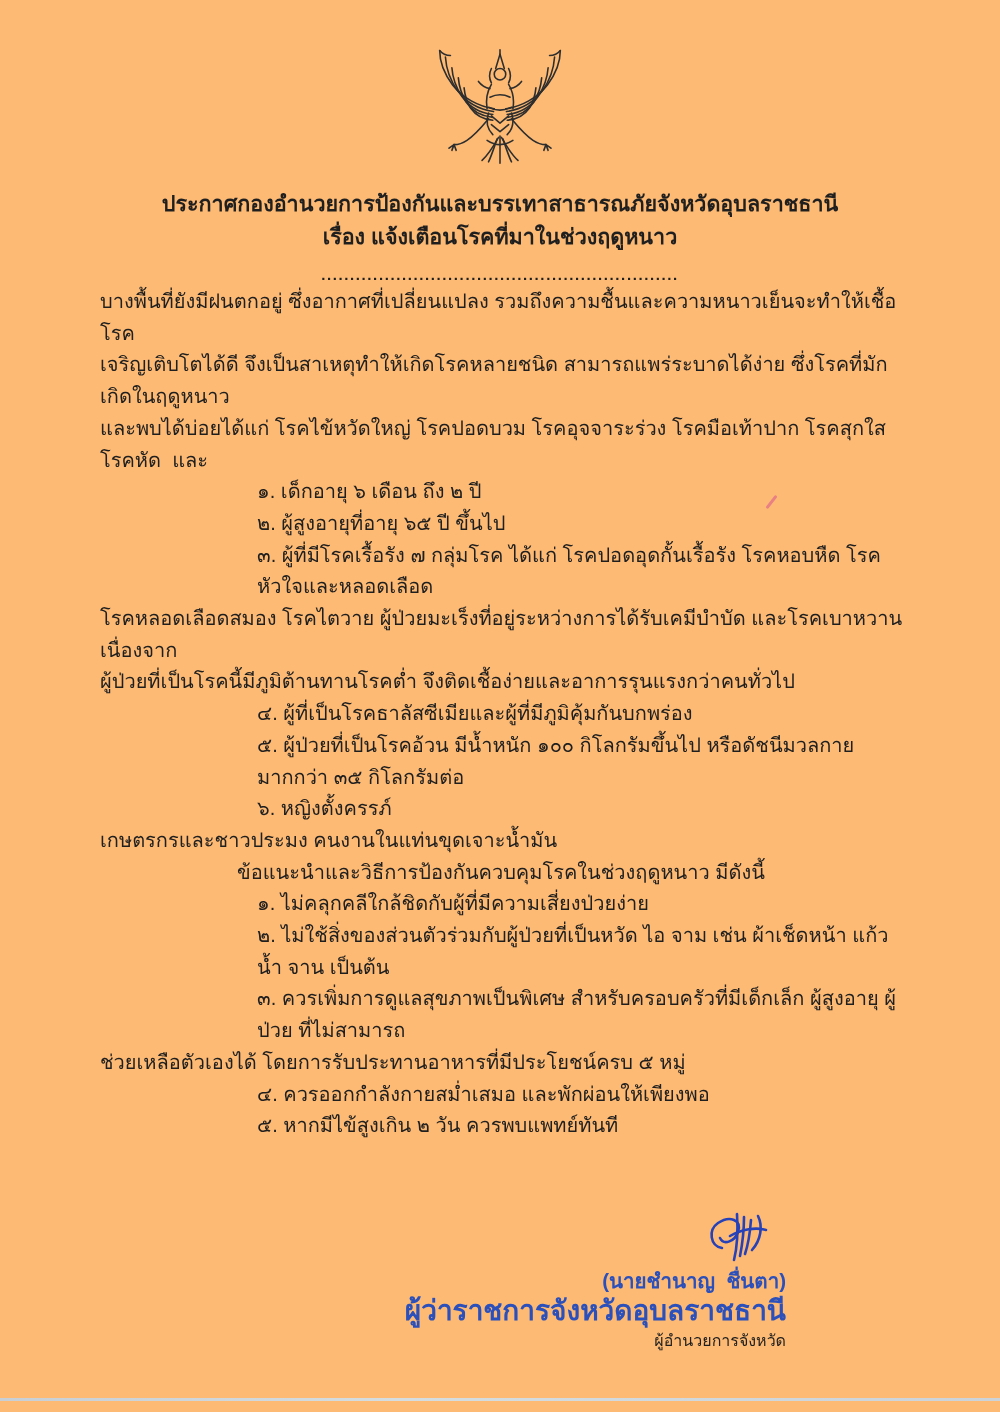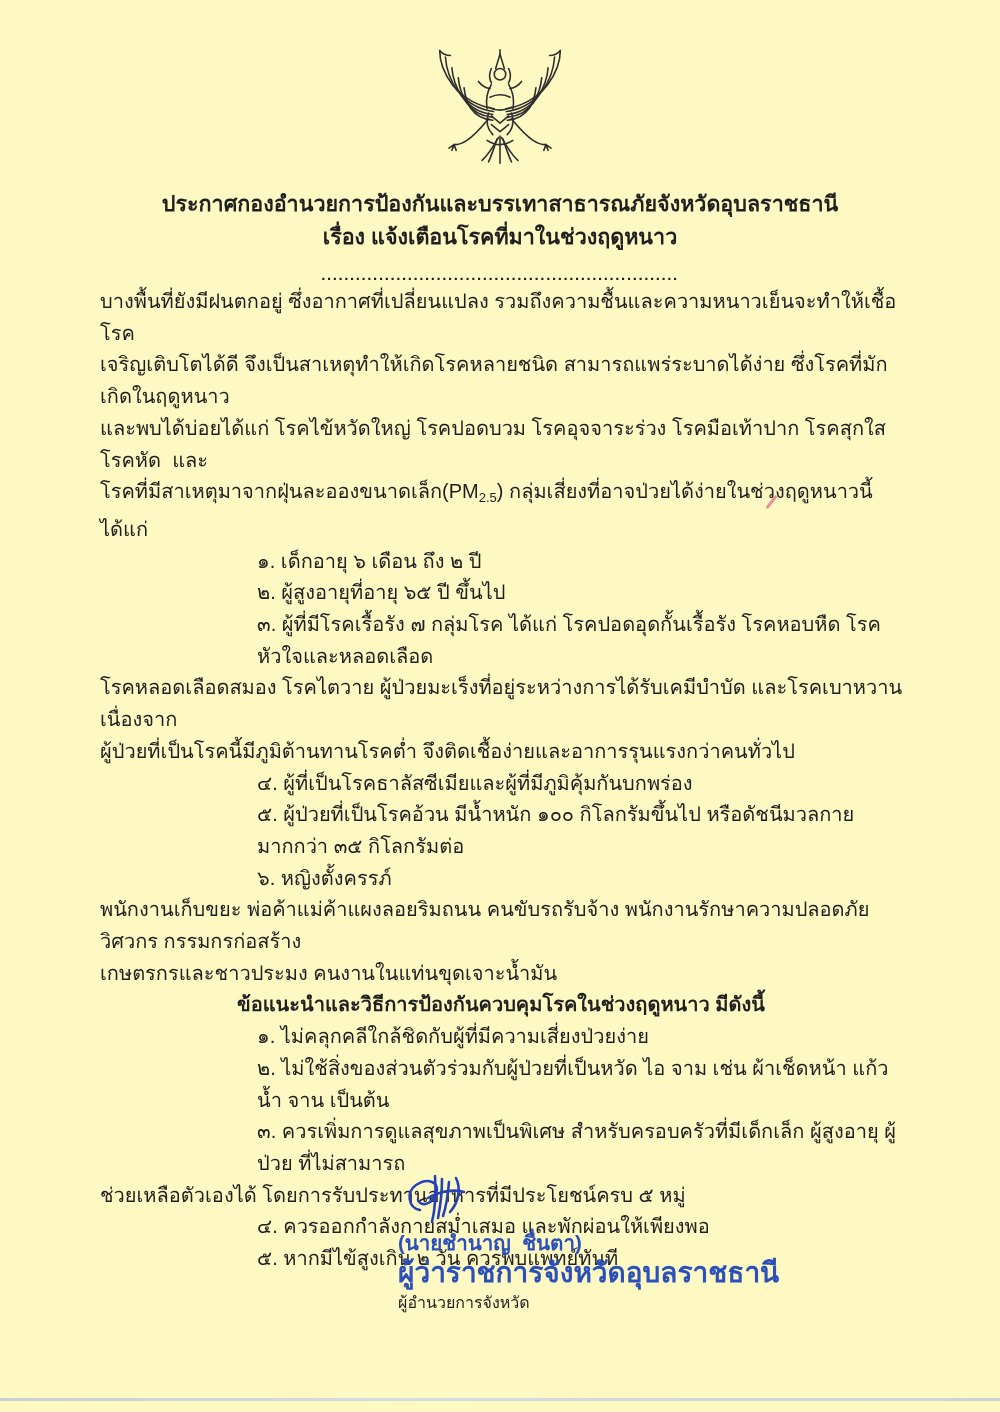--- a/index.html
+++ b/index.html
@@ -1,33 +1,33 @@
 <!DOCTYPE html>
 <html lang="th"><head>
 <meta charset="utf-8">
 <style>
   html,body{margin:0;padding:0;}
   body{background:#e9e9e7;font-family:"Liberation Sans","DejaVu Sans",sans-serif;}
   .page{
     position:relative;width:1000px;height:1412px;margin:0 auto;
-    background:#fef9c3;color:#1f1f1f;overflow:hidden;
+    background:#fdba74;color:#1f1f1f;overflow:hidden;
     box-shadow:0 0 6px rgba(0,0,0,.15);
   }
   .emblem{position:absolute;top:34px;left:0;width:100%;text-align:center;}
   .titles{position:absolute;top:188px;left:0;width:100%;text-align:center;
     font-weight:700;font-size:21.5px;line-height:33px;}
   .dots{font-size:15px;letter-spacing:1.6px;font-weight:700;margin-top:4px;}
   .content{position:absolute;top:286px;left:100px;width:808px;
     font-size:20px;line-height:31.7px;}
   .line{min-height:31.7px;white-space:pre-wrap;}
   .ind1{padding-left:137px;}   
   .ind2{padding-left:157px;}   
-  .bold{font-weight:700;}
+  .bold{font-weight:400;}
   .sub{font-size:13px;vertical-align:-4px;}
-  .sig-block{position:absolute;top:1170px;left:398px;width:388px;text-align:left;}
+  .sig-block{position:absolute;top:1208px;left:398px;width:388px;text-align:right;}
   .sig-ink{height:58px;}
   .sig-name{color:#2b50bb;font-size:20.5px;line-height:30px;font-weight:700;white-space:pre-wrap;}
   .sig-title1{color:#2b50bb;font-size:28px;line-height:30px;font-weight:700;}
   .sig-title2{color:#1f1f1f;font-size:16px;line-height:30px;}
   .scan-edge{position:absolute;left:0;top:1398px;width:100%;height:3px;
     background:linear-gradient(90deg,#c9d0d5,#d6dde1 40%,#cdd4d9);}
   .pen-mark{position:absolute;left:770px;top:494px;width:3px;height:16px;
     background:#e06c8a;opacity:.75;transform:rotate(38deg);border-radius:2px;}
 </style>
 </head>
@@ -78,31 +78,29 @@
   <div class="titles">
     <div>ประกาศกองอำนวยการป้องกันและบรรเทาสาธารณภัยจังหวัดอุบลราชธานี</div>
     <div>เรื่อง แจ้งเตือนโรคที่มาในช่วงฤดูหนาว</div>
     <div class="dots">..............................................................</div>
   </div>
 
   <div class="content">
     <div class="line">บางพื้นที่ยังมีฝนตกอยู่ ซึ่งอากาศที่เปลี่ยนแปลง รวมถึงความชื้นและความหนาวเย็นจะทำให้เชื้อโรค</div>
     <div class="line">เจริญเติบโตได้ดี จึงเป็นสาเหตุทำให้เกิดโรคหลายชนิด สามารถแพร่ระบาดได้ง่าย ซึ่งโรคที่มักเกิดในฤดูหนาว</div>
     <div class="line">และพบได้บ่อยได้แก่ โรคไข้หวัดใหญ่ โรคปอดบวม โรคอุจจาระร่วง โรคมือเท้าปาก โรคสุกใส โรคหัด  และ</div>
-    <div class="line"><span>โรคที่มีสาเหตุมาจากฝุ่นละอองขนาดเล็ก(PM</span><span class="sub">2.5</span><span>) กลุ่มเสี่ยงที่อาจป่วยได้ง่ายในช่วงฤดูหนาวนี้ ได้แก่</span></div>
 
     <div class="line ind2">๑. เด็กอายุ ๖ เดือน ถึง ๒ ปี</div>
     <div class="line ind2">๒. ผู้สูงอายุที่อายุ ๖๕ ปี ขึ้นไป</div>
     <div class="line ind2">๓. ผู้ที่มีโรคเรื้อรัง ๗ กลุ่มโรค ได้แก่ โรคปอดอุดกั้นเรื้อรัง โรคหอบหืด โรคหัวใจและหลอดเลือด</div>
     <div class="line">โรคหลอดเลือดสมอง โรคไตวาย ผู้ป่วยมะเร็งที่อยู่ระหว่างการได้รับเคมีบำบัด และโรคเบาหวาน เนื่องจาก</div>
     <div class="line">ผู้ป่วยที่เป็นโรคนี้มีภูมิต้านทานโรคต่ำ จึงติดเชื้อง่ายและอาการรุนแรงกว่าคนทั่วไป</div>
     <div class="line ind2">๔. ผู้ที่เป็นโรคธาลัสซีเมียและผู้ที่มีภูมิคุ้มกันบกพร่อง</div>
     <div class="line ind2">๕. ผู้ป่วยที่เป็นโรคอ้วน มีน้ำหนัก ๑๐๐ กิโลกรัมขึ้นไป หรือดัชนีมวลกายมากกว่า ๓๕ กิโลกรัมต่อ</div>
     <div class="line ind2">๖. หญิงตั้งครรภ์</div>
-    <div class="line">พนักงานเก็บขยะ พ่อค้าแม่ค้าแผงลอยริมถนน คนขับรถรับจ้าง พนักงานรักษาความปลอดภัย วิศวกร กรรมกรก่อสร้าง</div>
     <div class="line">เกษตรกรและชาวประมง คนงานในแท่นขุดเจาะน้ำมัน</div>
 
     <div class="line ind1 bold">ข้อแนะนำและวิธีการป้องกันควบคุมโรคในช่วงฤดูหนาว มีดังนี้</div>
     <div class="line ind2">๑. ไม่คลุกคลีใกล้ชิดกับผู้ที่มีความเสี่ยงป่วยง่าย</div>
     <div class="line ind2">๒. ไม่ใช้สิ่งของส่วนตัวร่วมกับผู้ป่วยที่เป็นหวัด ไอ จาม เช่น ผ้าเช็ดหน้า แก้วน้ำ จาน เป็นต้น</div>
     <div class="line ind2">๓. ควรเพิ่มการดูแลสุขภาพเป็นพิเศษ สำหรับครอบครัวที่มีเด็กเล็ก ผู้สูงอายุ ผู้ป่วย ที่ไม่สามารถ</div>
     <div class="line">ช่วยเหลือตัวเองได้ โดยการรับประทานอาหารที่มีประโยชน์ครบ ๕ หมู่</div>
     <div class="line ind2">๔. ควรออกกำลังกายสม่ำเสมอ และพักผ่อนให้เพียงพอ</div>
     <div class="line ind2">๕. หากมีไข้สูงเกิน ๒ วัน ควรพบแพทย์ทันที</div>
 

